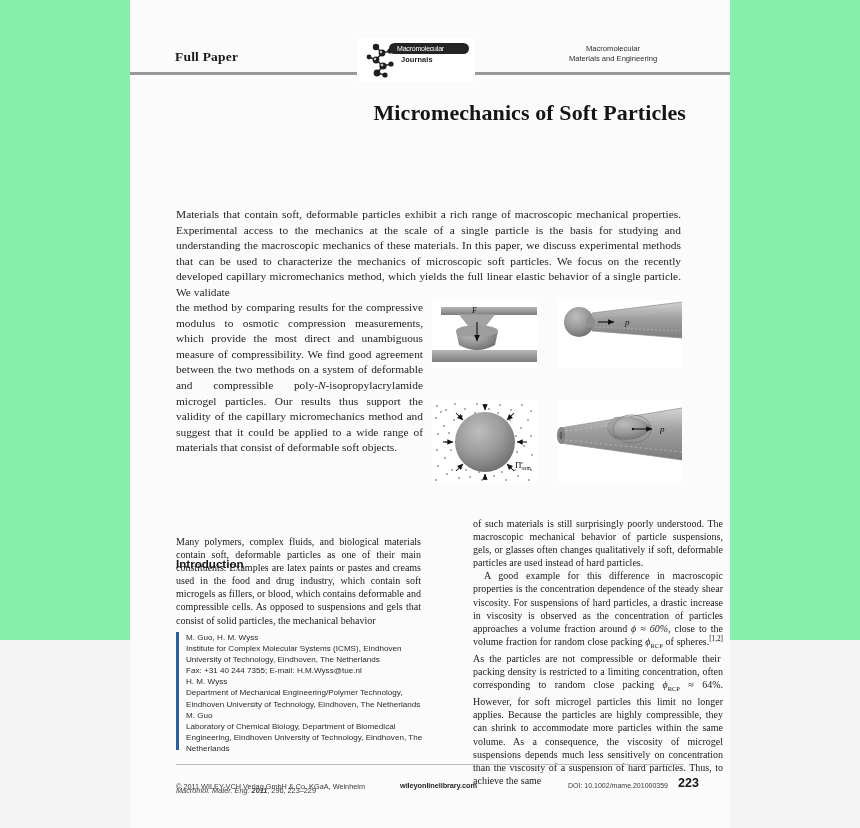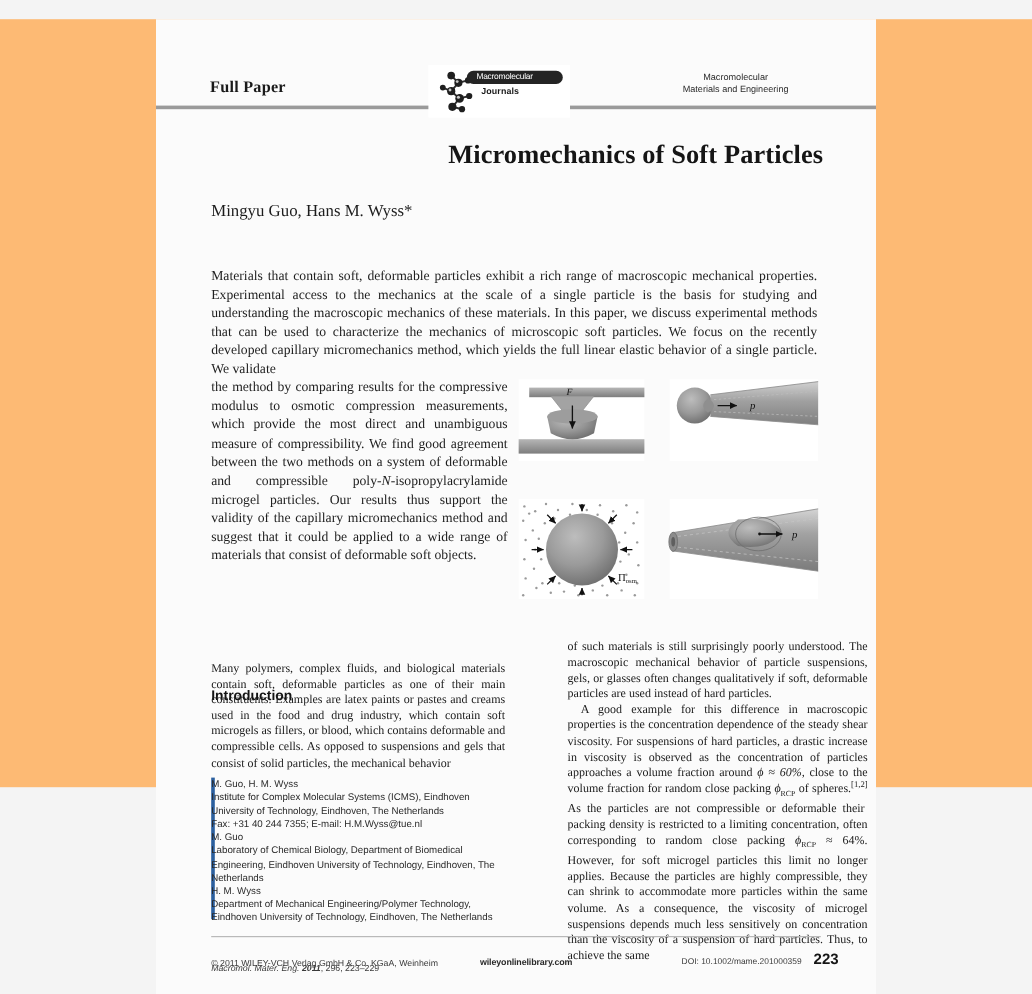--- a/index.html
+++ b/index.html
@@ -10,24 +10,24 @@
   body {
     width: 860px;
     height: 828px;
     font-family: "Liberation Serif", serif;
     color: #1a1a1a;
     overflow: hidden;
   }
 
   #page {
     position: absolute;
-    left: 0; top: 16px;
+    left: 0; top: 0;
     width: 860px;
     height: 640px;
-    background: #fdba74;
+    background: #86efac;
   }
 
   .sheet {
     position: absolute;
     left: 130px;
     top: 0;
     width: 600px;
     height: 828px;
     background: #fbfbfb;
   }
@@ -210,20 +210,21 @@
   
   .affil {
     position: absolute;
     left: 176px;
     top: 632px;
     width: 246px;
     font-family: "Liberation Sans", sans-serif;
     font-size: 8.1px;
     line-height: 11.1px;
     color: #2a2a2a;
+    padding-left: 10px;
   }
   .affil-bar {
     position: absolute;
     left: 176px;
     top: 632px;
     width: 3px;
     height: 118px;
     background: #2b5f9e;
   }
   .affil .grp { margin-bottom: 0px; }
@@ -332,21 +333,20 @@
           <circle cx="19" cy="25" r="1.3"></circle>
         </g>
       </svg>
       <div class="logo-pill"></div>
       <div class="logo-pill-text">Macromolecular</div>
       <div class="logo-sub">Journals</div>
     </div>
   </div>
 
   <div class="title">Micromechanics of Soft Particles</div>
-  <div class="authors">Mingyu Guo, Hans M. Wyss*</div>
 
   <div class="abstract-top">Materials that contain soft, deformable particles exhibit a rich range of macroscopic mechanical properties. Experimental access to the mechanics at the scale of a single particle is the basis for studying and understanding the macroscopic mechanics of these materials. In this paper, we discuss experimental methods that can be used to characterize the mechanics of microscopic soft particles. We focus on the recently developed capillary micromechanics method, which yields the full linear elastic behavior of a single particle. We validate</div>
 
   <div class="abstract-narrow">
     <span>the method by comparing results for the compressive modulus to osmotic compression measurements, which provide the most direct and unambiguous measure of compressibility. We find good agreement between the two methods on a system of deformable and compressible poly-</span><span class="it">N</span><span>-isopropylacrylamide microgel particles. Our results thus support the validity of the capillary micromechanics method and suggest that it could be applied to a wide range of materials that consist of deformable soft objects.</span>
   </div>
 
   <div class="figure">
     <svg width="250" height="200" viewBox="0 0 250 200">
       <defs>
@@ -504,26 +504,26 @@
   </div>
 
   <div class="affil-bar"></div>
   <div class="affil">
     <div class="grp">
       <div>M. Guo, H. M. Wyss</div>
       <div>Institute for Complex Molecular Systems (ICMS), Eindhoven University of Technology, Eindhoven, The Netherlands</div>
       <div>Fax: +31 40 244 7355; E-mail: H.M.Wyss@tue.nl</div>
     </div>
     <div class="grp">
+      <div>H. M. Wyss</div>
+      <div>Department of Mechanical Engineering/Polymer Technology, Eindhoven University of Technology, Eindhoven, The Netherlands</div>
+    </div>
+    <div class="grp">
       <div>M. Guo</div>
       <div>Laboratory of Chemical Biology, Department of Biomedical Engineering, Eindhoven University of Technology, Eindhoven, The Netherlands</div>
-    </div>
-    <div class="grp">
-      <div>H. M. Wyss</div>
-      <div>Department of Mechanical Engineering/Polymer Technology, Eindhoven University of Technology, Eindhoven, The Netherlands</div>
     </div>
   </div>
 
   <div class="foot-rule"></div>
   <div class="foot-line1"><em>Macromol. Mater. Eng.</em> <b>2011</b><span>, 296, 223–229</span></div>
   <div class="foot-line2">© 2011 WILEY-VCH Verlag GmbH &amp; Co. KGaA, Weinheim</div>
   <div class="foot-url">wileyonlinelibrary.com</div>
   <div class="foot-doi">DOI: 10.1002/mame.201000359</div>
   <div class="foot-pageno">223</div>
 </div>

